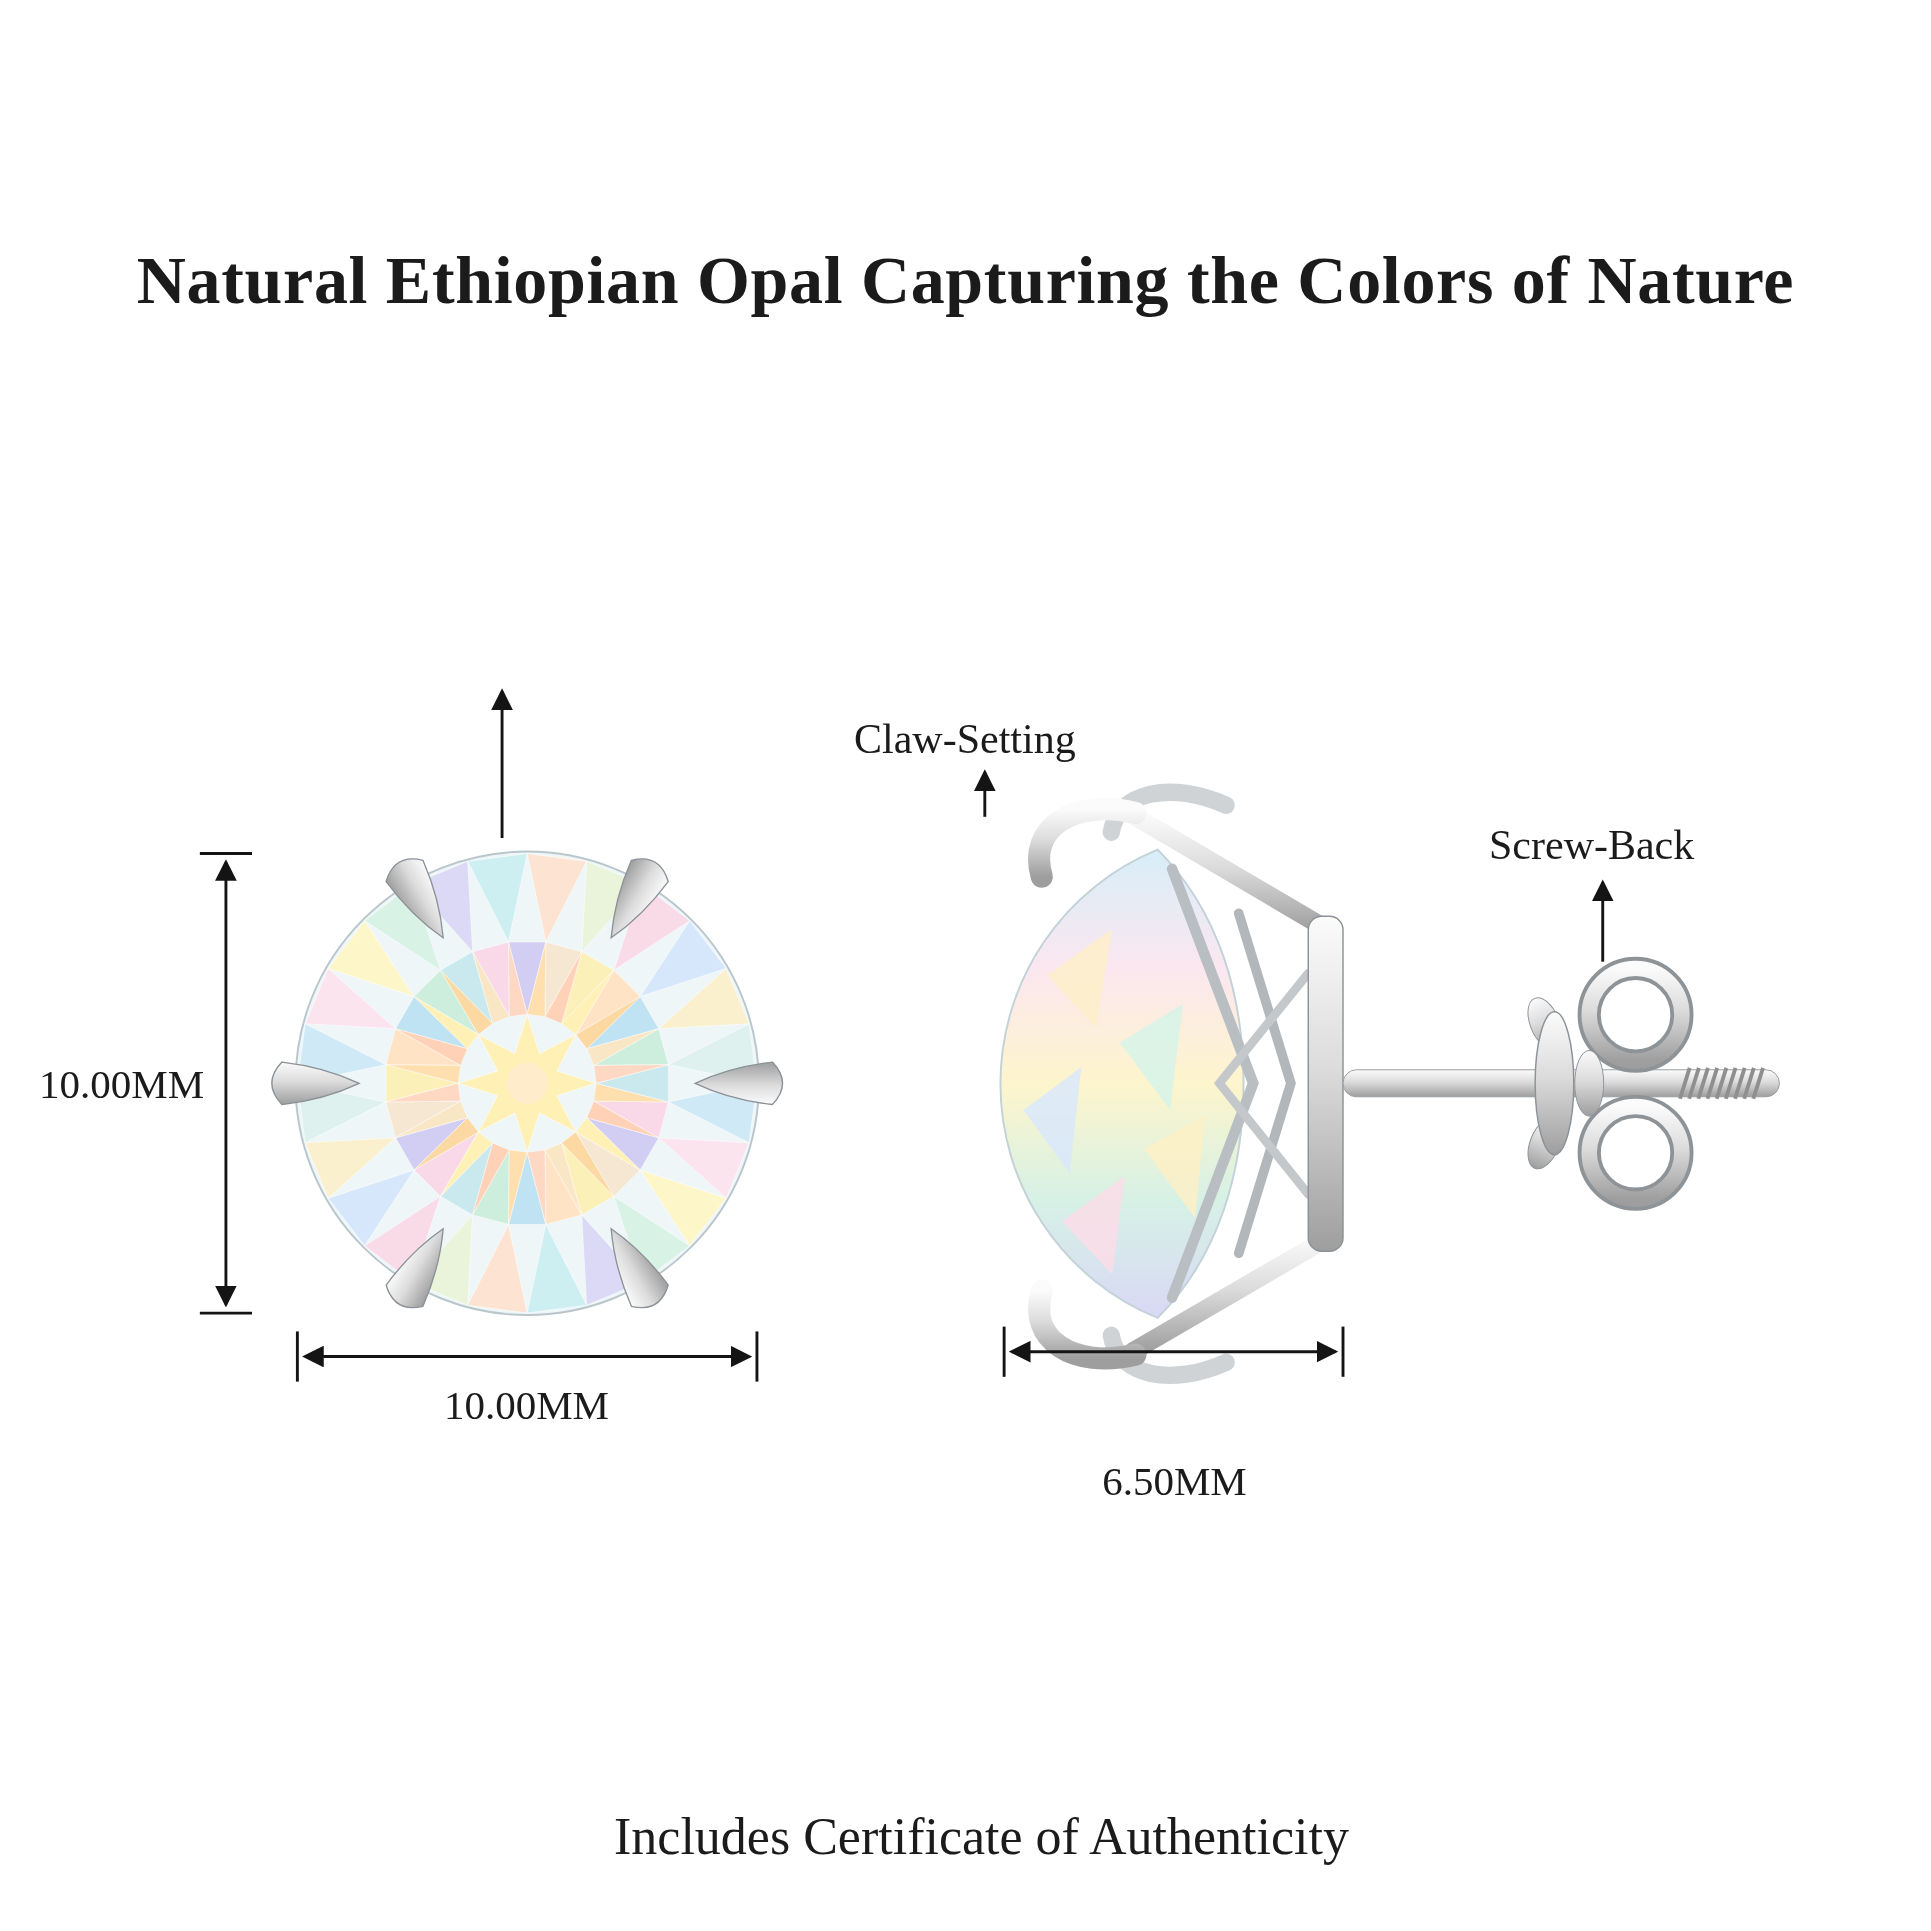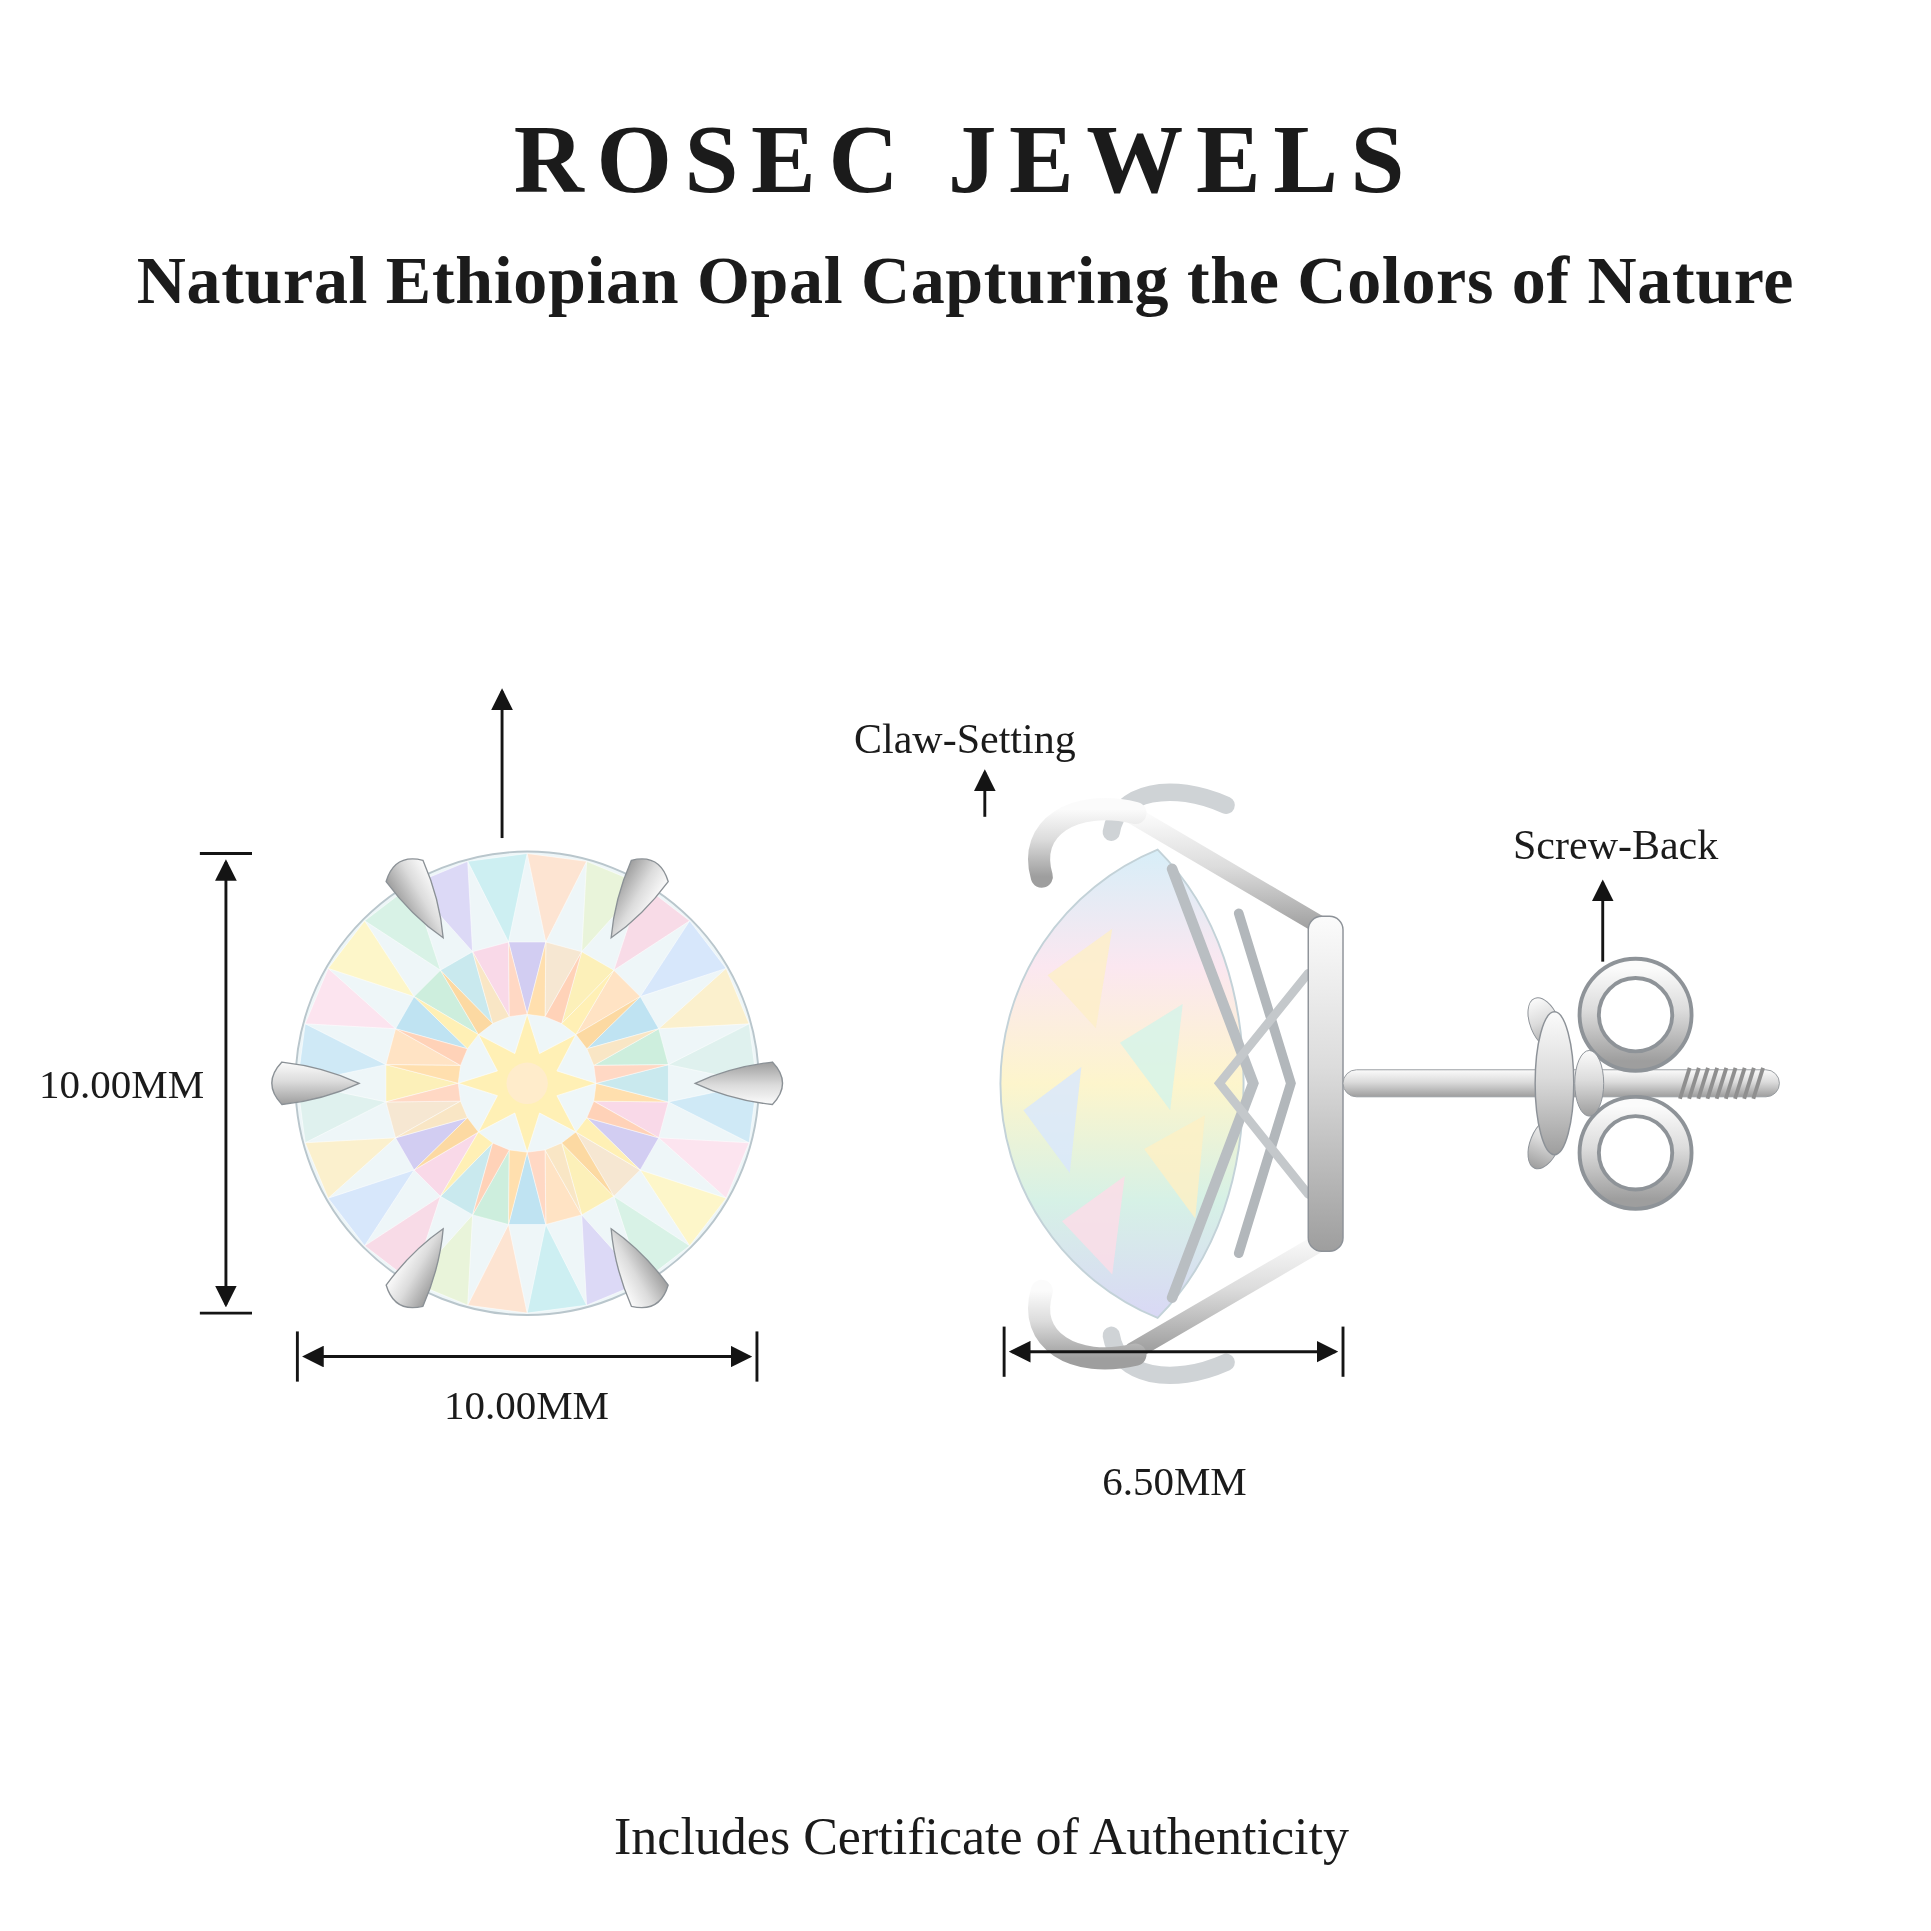--- a/index.html
+++ b/index.html
@@ -6,21 +6,21 @@
   .page{position:relative;width:1931px;height:1931px;background:#ffffff;
         font-family:"Liberation Serif",serif;color:#1b1b1b;overflow:hidden;}
   svg.art{position:absolute;left:0;top:0;}
   .title{position:absolute;top:104px;left:0;width:100%;text-align:center;
          font-size:97px;font-weight:700;letter-spacing:.13em;}
   .subtitle{position:absolute;top:241px;left:0;width:100%;text-align:center;
             font-size:68px;font-weight:600;letter-spacing:.01em;}
   .ann{position:absolute;font-size:42px;line-height:1.28;}
   .stone-ann{left:401px;top:566px;}
   .claw-ann{left:854px;top:713px;}
-  .screw-ann{left:1489px;top:819px;margin-left:24px;}
+  .screw-ann{left:1489px;top:819px;}
   .dim{position:absolute;font-size:41px;font-weight:500;}
   .dim-v{left:39px;top:1060px;width:183px;}
   .dim-h-front{left:406px;top:1381px;width:241px;text-align:center;}
   .dim-h-side{left:1054px;top:1457px;width:241px;text-align:center;}
   .footer{position:absolute;top:1807px;left:0;width:100%;text-align:center;font-size:52px;padding-left:16px;}
 </style>
 </head>
 <body>
 
 <div class="page">
@@ -192,21 +192,20 @@
       <line x1="1391" y1="1374" x2="1391" y2="1426"></line>
     </g>
 
     <g stroke="#141414" stroke-width="3" fill="none">
       <line x1="520" y1="868" x2="520" y2="716" marker-end="url(#arr)"></line>
       <line x1="1020" y1="846" x2="1020" y2="800" marker-end="url(#arr)"></line>
       <line x1="1660" y1="996" x2="1660" y2="914" marker-end="url(#arr)"></line>
     </g>
   </svg>
 
-  <div class="title">ROSEC JEWELS</div>
   <div class="subtitle">Natural Ethiopian Opal Capturing the Colors of Nature</div>
 
   <div class="ann claw-ann">Claw-Setting</div>
   <div class="ann screw-ann">Screw-Back</div>
 
   <div class="dim dim-v">10.00MM</div>
   <div class="dim dim-h-front">10.00MM</div>
   <div class="dim dim-h-side">6.50MM</div>
 
   <div class="footer">Includes Certificate of Authenticity</div>

